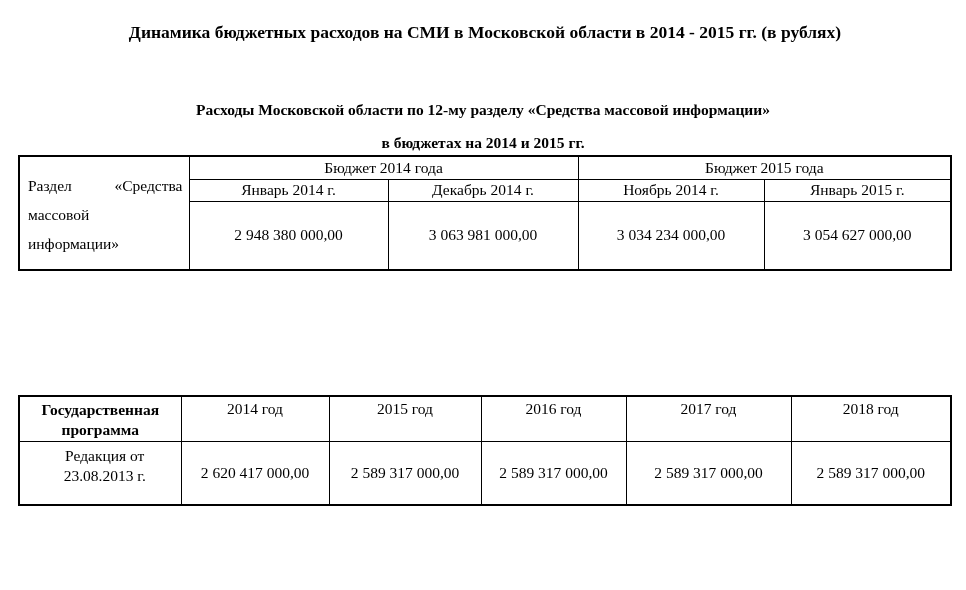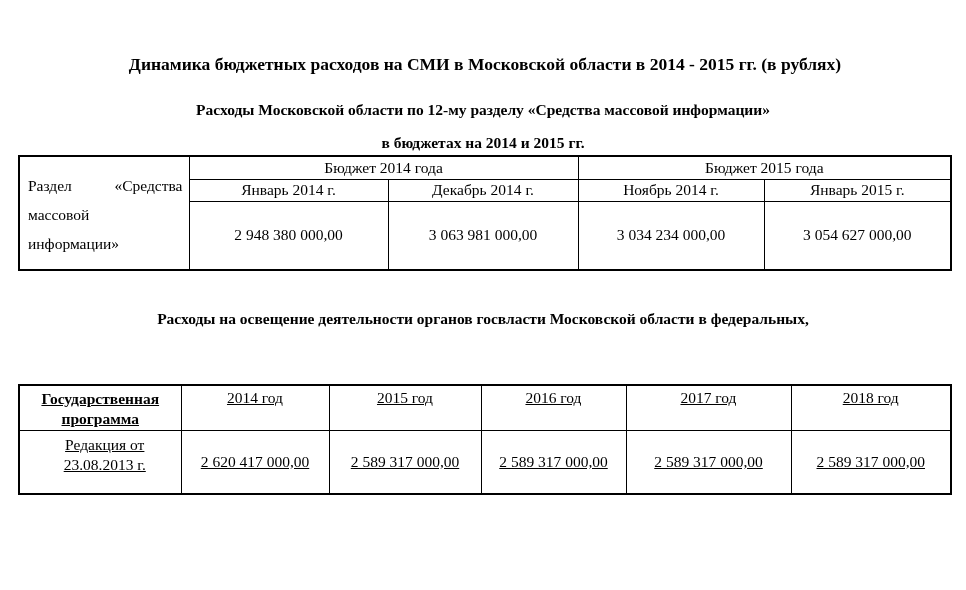--- a/index.html
+++ b/index.html
@@ -12,21 +12,20 @@
     overflow: hidden;
   }
   .page { position: absolute; inset: 0; }
 
   .doc-title {
     position: absolute;
     top: 22px; left: 4px; right: 0;
     text-align: center;
     font-size: 17.5px;
     font-weight: bold;
-    margin-top: 32px;
   }
 
   .subtitle {
     position: absolute;
     left: 0; right: 0;
     text-align: center;
     font-weight: bold;
     font-size: 15.5px;
   }
   .subtitle-1 { top: 93px; }
@@ -53,21 +52,21 @@
   .t1-group-row td { height: 23px; }
   .t1-month-row td { height: 22px; }
   .t1-value-row td { height: 69px; margin-top: 40px; }
   .t1-rowheader {
     text-align: justify;
     vertical-align: middle;
     padding: 5px 6px 2px 8px;
     line-height: 29px;
   }
 
-  .table-2 { top: 384px; border: 2px solid #000; text-decoration: underline; }
+  .table-2 { top: 395px; border: 2px solid #000; }
   .t2-header-row td {
     height: 40px;
     vertical-align: top;
     padding-top: 3px;
   }
   .t2-corner { font-weight: bold; line-height: 20px; }
   .t2-row-1 td { height: 63px; }
   .t2-row-2 td { height: 65px; }
   .t2-rowlabel {
     vertical-align: top;
@@ -111,21 +110,20 @@
       <tr class="t1-value-row">
         <td>2 948 380 000,00</td>
         <td>3 063 981 000,00</td>
         <td>3 034 234 000,00</td>
         <td>3 054 627 000,00</td>
       </tr>
     </tbody>
   </table>
 
   <div class="subtitle subtitle-2">
-    <div class="sub-line">Расходы на освещение деятельности органов госвласти Московской области в федеральных,</div>
   </div>
 
   <table class="table-2">
     <colgroup>
       <col style="width:162px">
       <col style="width:148px">
       <col style="width:152px">
       <col style="width:145px">
       <col style="width:165px">
       <col style="width:160px">

